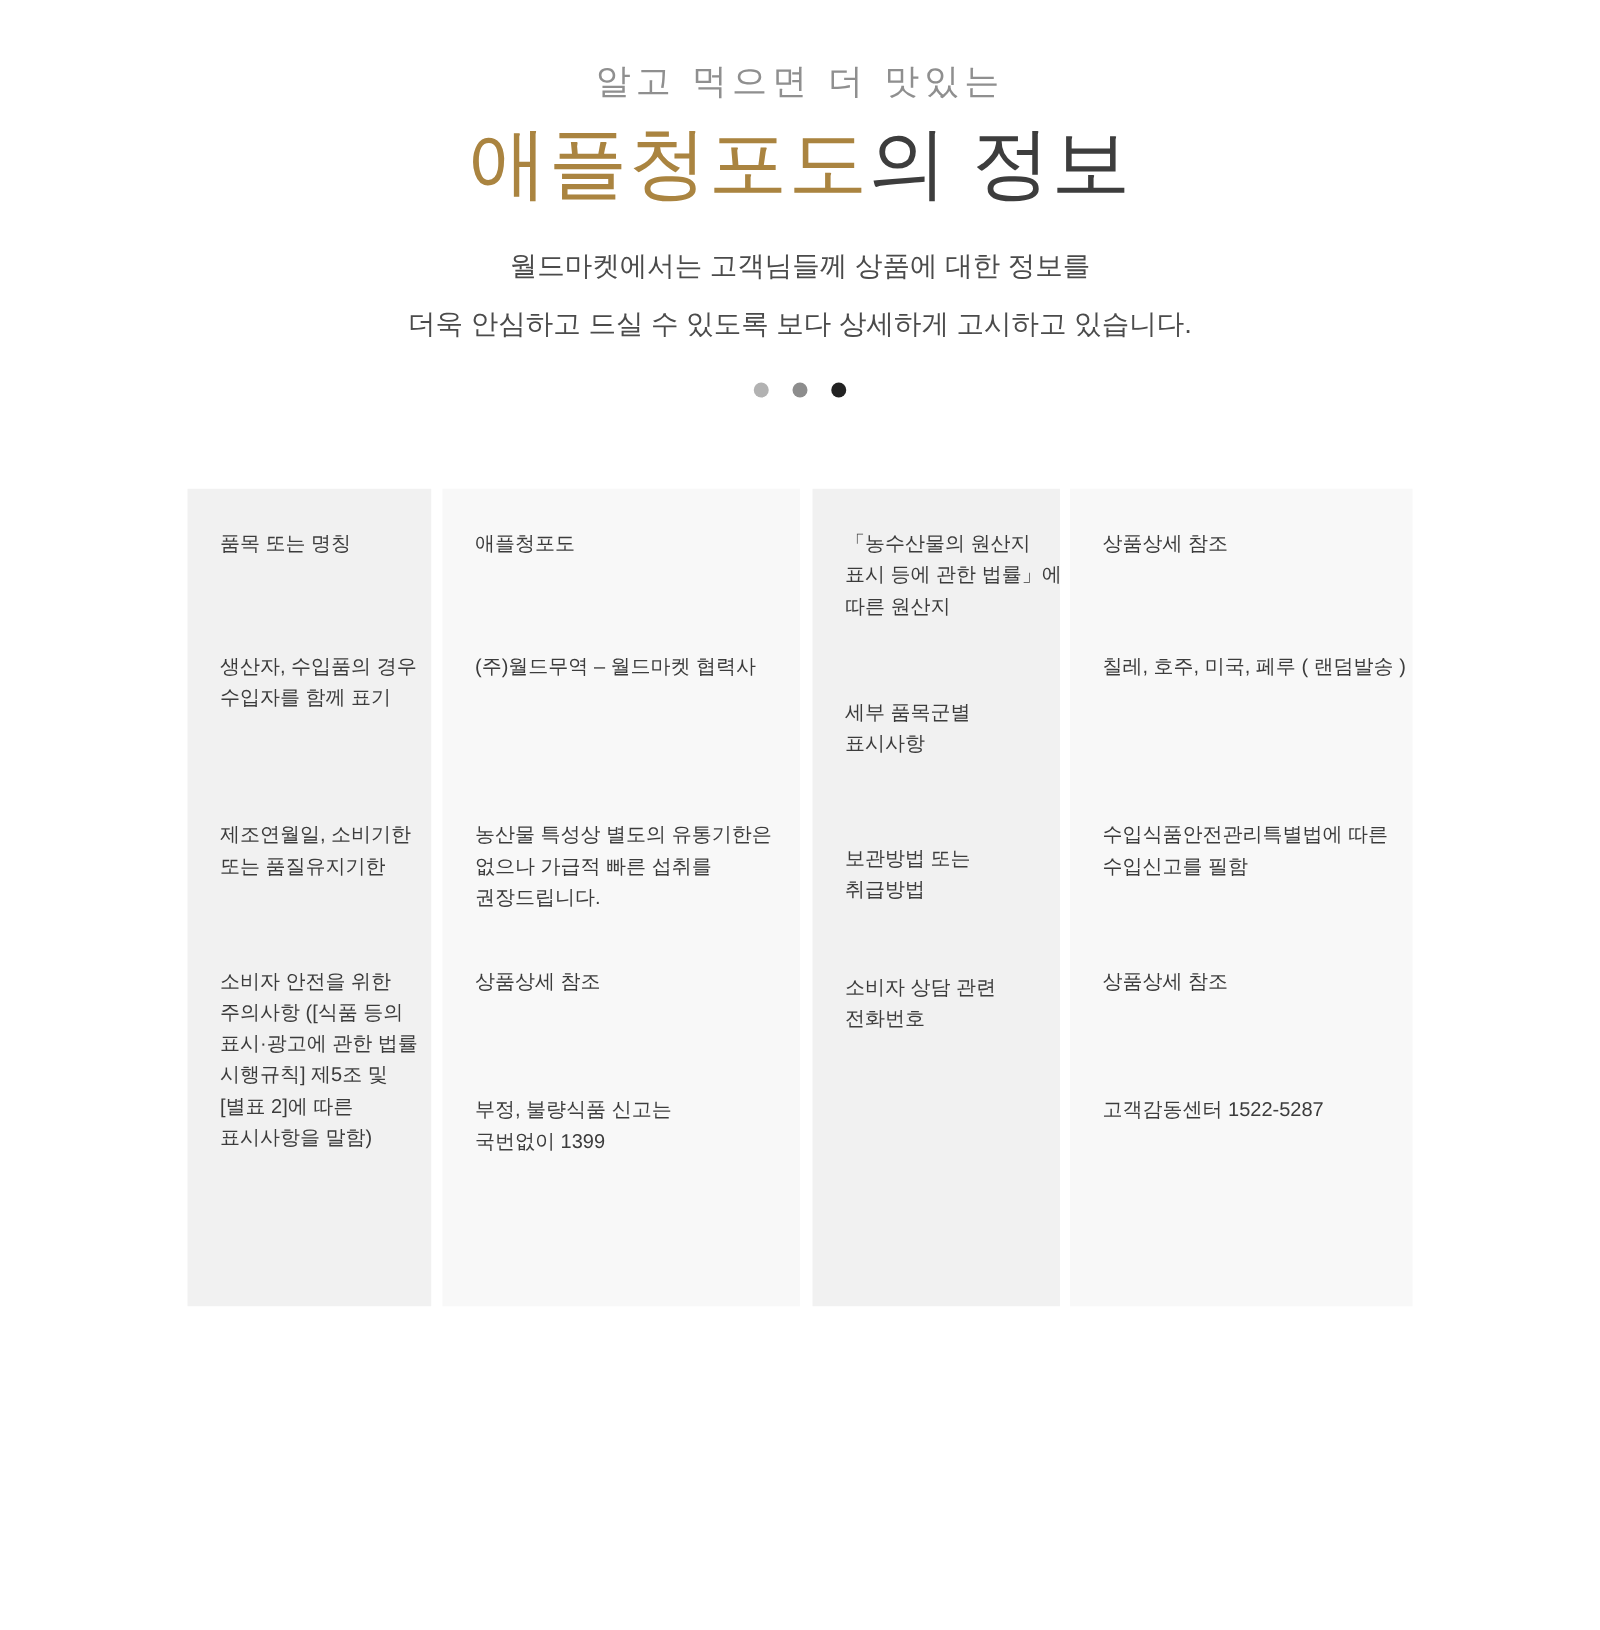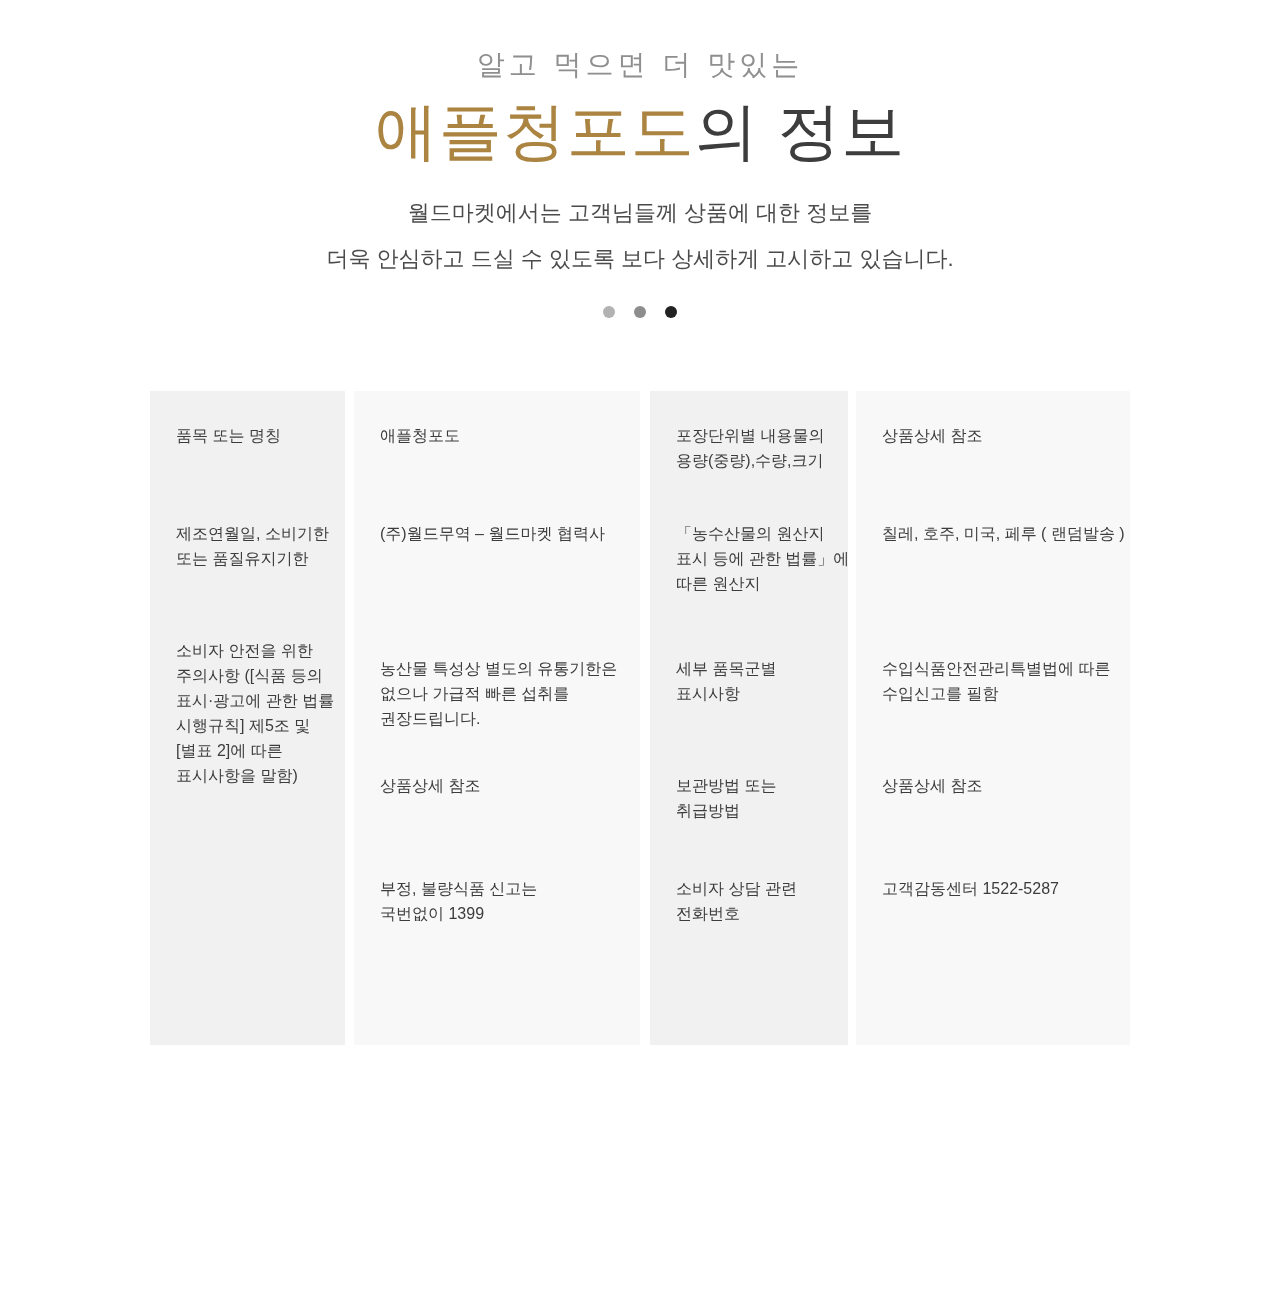--- a/index.html
+++ b/index.html
@@ -89,20 +89,22 @@
     <span class="dot dot-2"></span>
     <span class="dot dot-3"></span>
   </div>
 
 
 
   <div class="info-table">
 
     <div class="col col-l1">
       <div class="cell rh-1">품목 또는 명칭</div>
+      <div class="cell rh-2">생산자, 수입품의 경우
+수입자를 함께 표기</div>
       <div class="cell rh-3">제조연월일, 소비기한
 또는 품질유지기한</div>
       <div class="cell rh-5">소비자 안전을 위한
 주의사항 ([식품 등의
 표시·광고에 관한 법률
 시행규칙] 제5조 및
 [별표 2]에 따른
 표시사항을 말함)</div>
     </div>
 
@@ -111,22 +113,20 @@
       <div class="cell rh-2">(주)월드무역 – 월드마켓 협력사</div>
       <div class="cell rh-3">농산물 특성상 별도의 유통기한은
 없으나 가급적 빠른 섭취를
 권장드립니다.</div>
       <div class="cell rh-4">상품상세 참조</div>
       <div class="cell rh-5">부정, 불량식품 신고는
 국번없이 1399</div>
     </div>
 
     <div class="col col-l2">
-      <div class="cell rh-1">포장단위별 내용물의
-용량(중량),수량,크기</div>
       <div class="cell rh-2">「농수산물의 원산지
 표시 등에 관한 법률」에
 따른 원산지</div>
       <div class="cell rh-3">세부 품목군별
 표시사항</div>
       <div class="cell rh-4">보관방법 또는
 취급방법</div>
       <div class="cell rh-5">소비자 상담 관련
 전화번호</div>
     </div>

